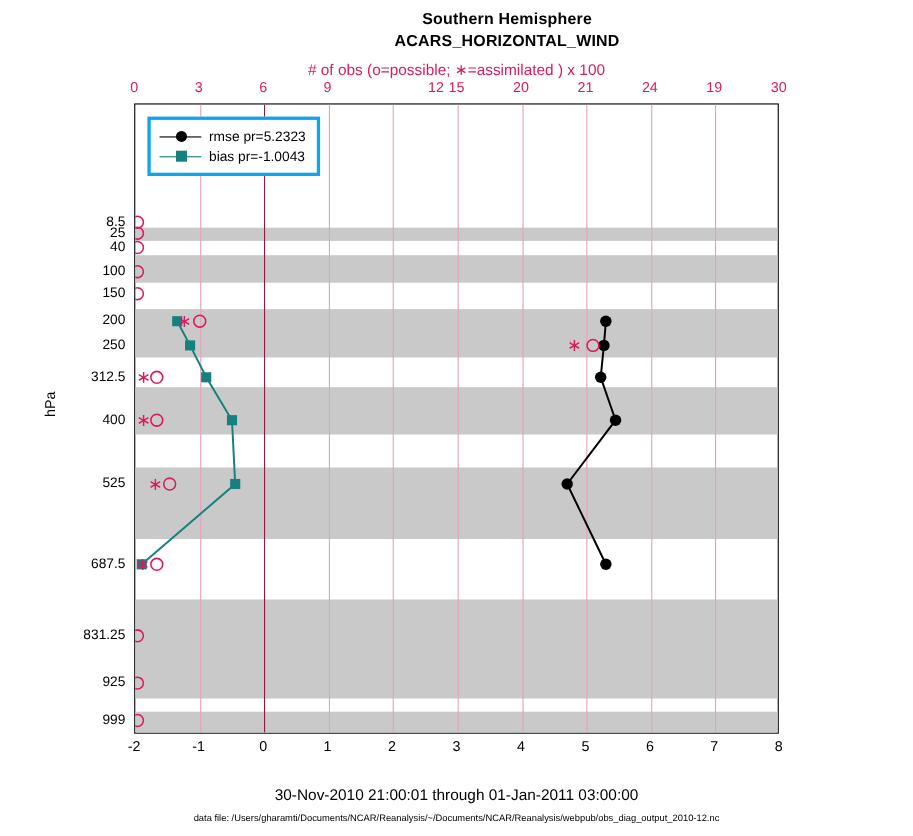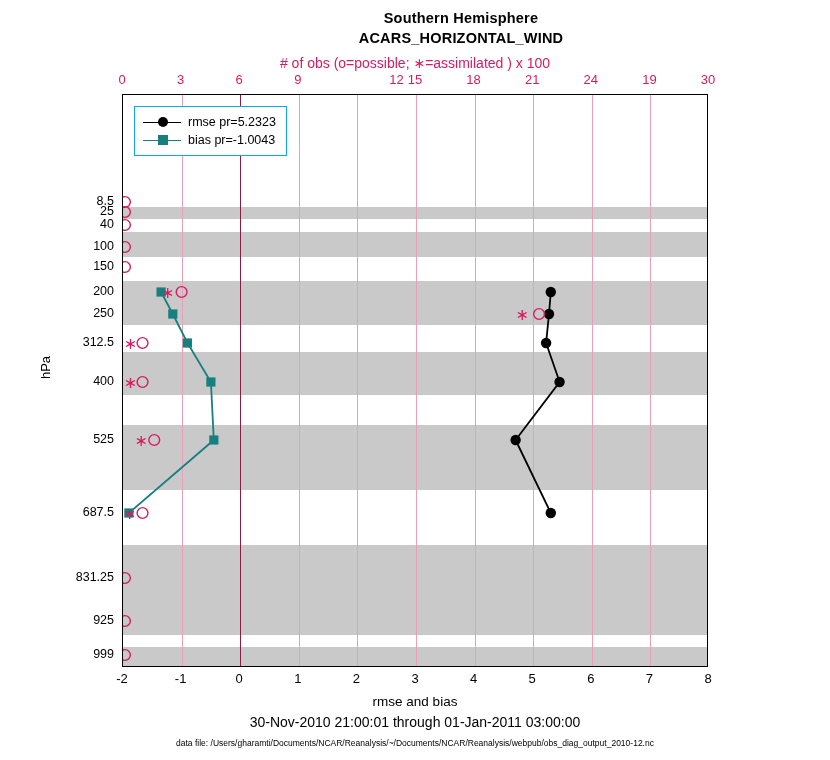--- a/index.html
+++ b/index.html
@@ -122,21 +122,21 @@
     left: 0;
     width: 830px;
     text-align: center;
     font-size: 8.5px;
   }
 
   
   #legend {
     left: 134px;
     top: 106px;
-    border: 1px solid #0ea5e9;
+    border: 3px solid #0ea5e9;
     background: #ffffff;
     padding: 6px 10px 6px 8px;
     font-size: 12.5px;
     line-height: 17px;
   }
   .legend-row {
     display: flex;
     align-items: center;
     white-space: nowrap;
     height: 18px;
@@ -175,32 +175,31 @@
 </head>
 <body>
 
 <div id="root">
 
   <div class="title-line abs" id="title1">Southern Hemisphere</div>
   <div class="title-line abs" id="title2">ACARS_HORIZONTAL_WIND</div>
   <div class="abs" id="top-axis-label"># of obs (o=possible; ∗=assimilated ) x 100</div>
 
   <div class="abs" id="ylabel">hPa</div>
-  <div class="abs" id="xlabel">rmse and bias</div>
   <div class="abs" id="daterange">30-Nov-2010 21:00:01 through 01-Jan-2011 03:00:00</div>
   <div class="abs" id="datafile">data file: /Users/gharamti/Documents/NCAR/Reanalysis/~/Documents/NCAR/Reanalysis/webpub/obs_diag_output_2010-12.nc</div>
 
   <div id="top-ticks">
       <div class="tick-top" style="left: 122px;">0</div>
       <div class="tick-top" style="left: 180.6px;">3</div>
       <div class="tick-top" style="left: 239.2px;">6</div>
       <div class="tick-top" style="left: 297.8px;">9</div>
       <div class="tick-top" style="left: 356.4px; margin-left: 40px;">12</div>
       <div class="tick-top" style="left: 415px;">15</div>
-      <div class="tick-top" style="left: 473.6px;">18</div>
+      <div class="tick-top" style="left: 473.6px;">20</div>
       <div class="tick-top" style="left: 532.2px;">21</div>
       <div class="tick-top" style="left: 590.8px;">24</div>
       <div class="tick-top" style="left: 649.4px;">19</div>
       <div class="tick-top" style="left: 708px;">30</div>
     </div>
   <div id="bottom-ticks">
       <div class="tick-bottom" style="left: 122px;">-2</div>
       <div class="tick-bottom" style="left: 180.6px;">-1</div>
       <div class="tick-bottom" style="left: 239.2px;">0</div>
       <div class="tick-bottom" style="left: 297.8px;">1</div>

